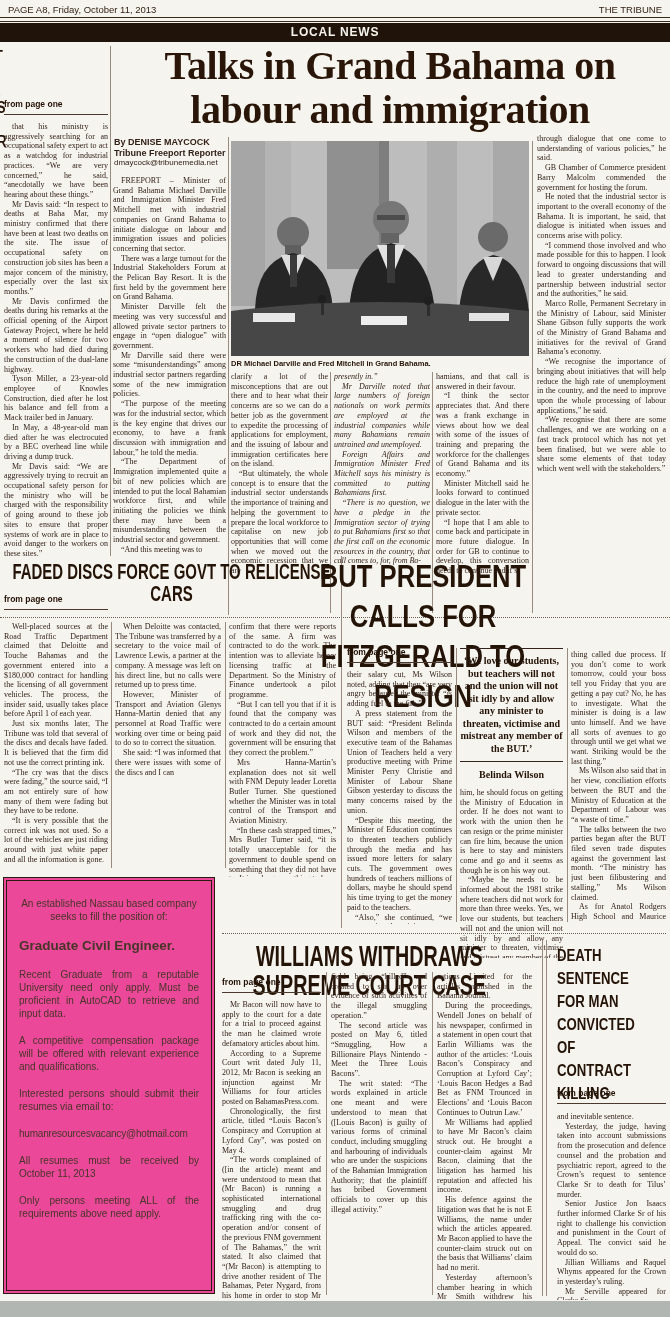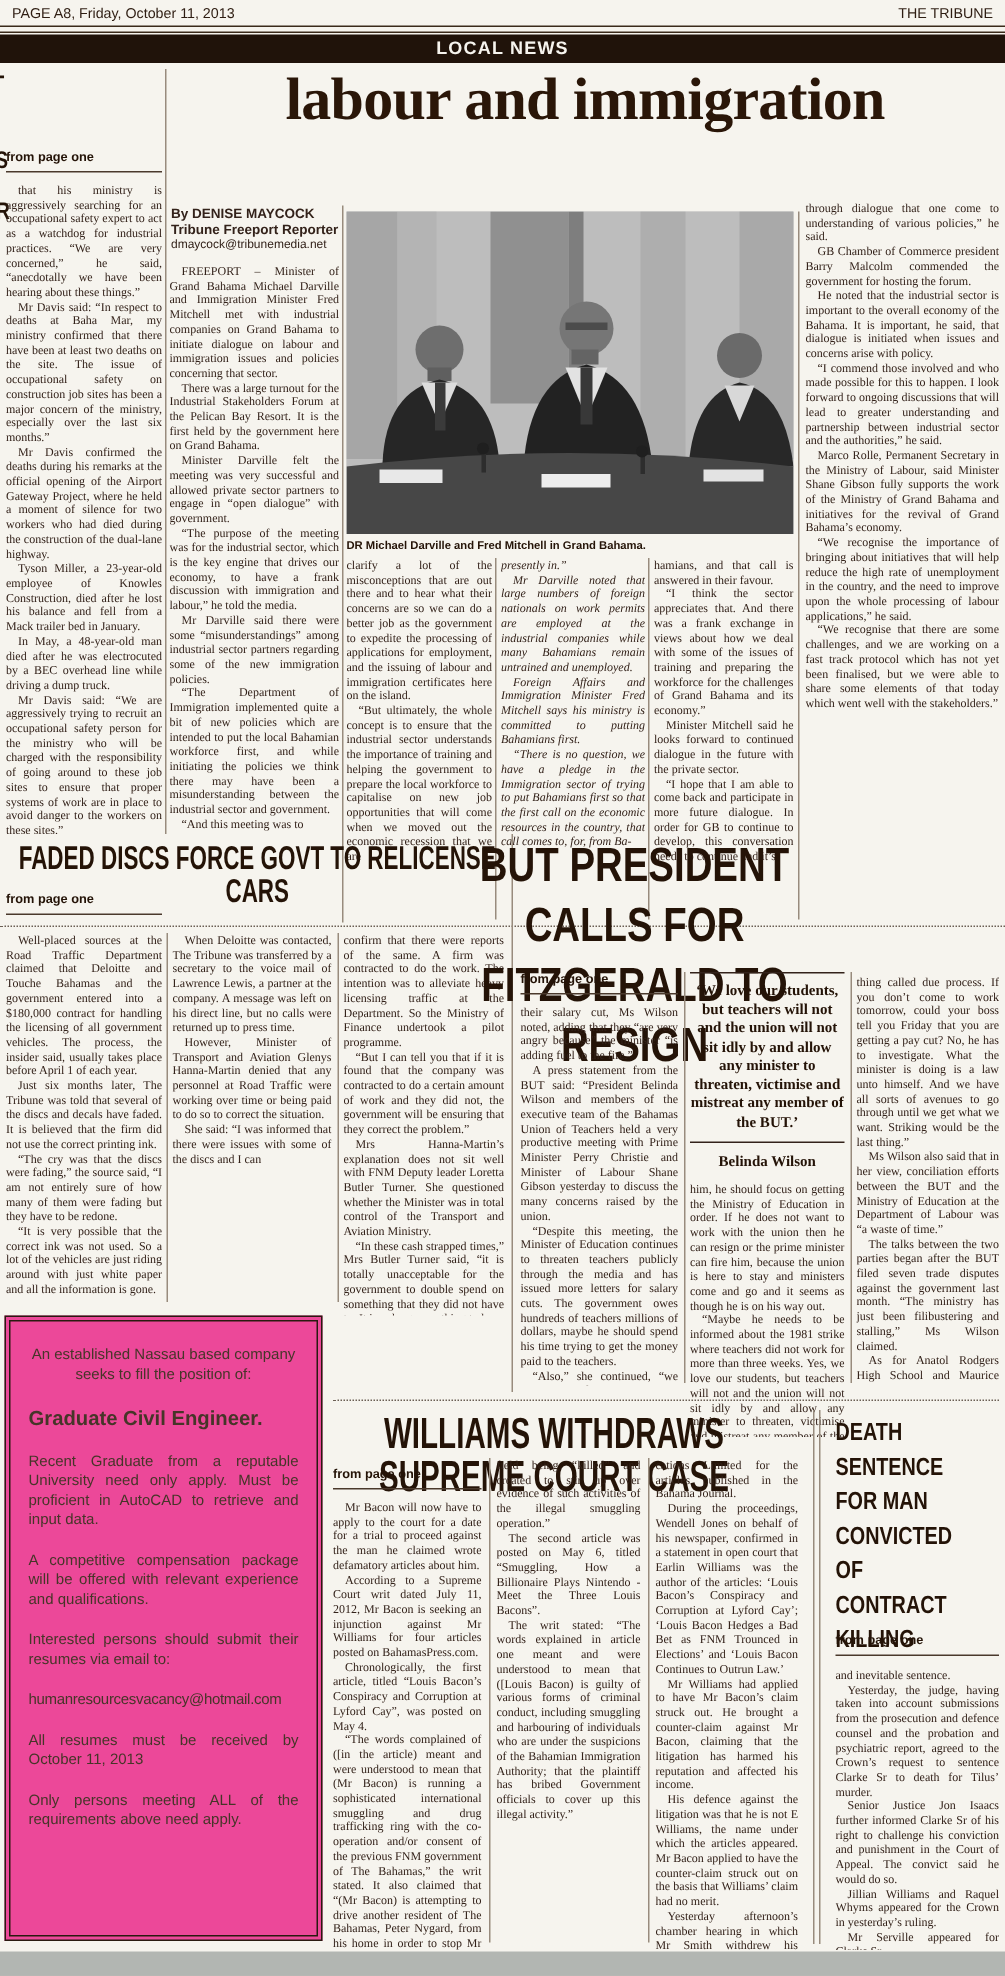--- a/index.html
+++ b/index.html
@@ -73,34 +73,35 @@
       <p>that his ministry is aggressively searching for an occupational safety expert to act as a watchdog for industrial practices. “We are very concerned,” he said, “anecdotally we have been hearing about these things.”</p>
       <p>Mr Davis said: “In respect to deaths at Baha Mar, my ministry confirmed that there have been at least two deaths on the site. The issue of occupational safety on construction job sites has been a major concern of the ministry, especially over the last six months.”</p>
       <p>Mr Davis confirmed the deaths during his remarks at the official opening of the Airport Gateway Project, where he held a moment of silence for two workers who had died during the construction of the dual-lane highway.</p>
       <p>Tyson Miller, a 23-year-old employee of Knowles Construction, died after he lost his balance and fell from a Mack trailer bed in January.</p>
       <p>In May, a 48-year-old man died after he was electrocuted by a BEC overhead line while driving a dump truck.</p>
       <p>Mr Davis said: “We are aggressively trying to recruit an occupational safety person for the ministry who will be charged with the responsibility of going around to these job sites to ensure that proper systems of work are in place to avoid danger to the workers on these sites.”</p>
     </div>
   <div class="vrule" style="left:110px;top:46px;height:510px;"></div>
 
   <div class="abs serifhead" style="left:112px;top:44px;width:556px;">
+      <p>Talks in Grand Bahama on</p>
       <p>labour and immigration</p>
     </div>
 
   <div class="abs byline" style="left:114px;top:137px;width:112px;">
     <div class="b1">By DENISE MAYCOCK</div>
     <div class="b1">Tribune Freeport Reporter</div>
     <div class="b3">dmaycock@tribunemedia.net</div>
   </div>
   <div class="col" style="left:113px;top:176px;width:113px;height:439px;">
       <p>FREEPORT – Minister of Grand Bahama Michael Darville and Immigration Minister Fred Mitchell met with industrial companies on Grand Bahama to initiate dialogue on labour and immigration issues and policies concerning that sector.</p>
       <p>There was a large turnout for the Industrial Stakeholders Forum at the Pelican Bay Resort. It is the first held by the government here on Grand Bahama.</p>
       <p>Minister Darville felt the meeting was very successful and allowed private sector partners to engage in “open dialogue” with government.</p>
+      <p>Mr Darville said there were some “misunderstandings” among industrial sector partners regarding some of the new immigration policies.</p>
       <p>“The purpose of the meeting was for the industrial sector, which is the key engine that drives our economy, to have a frank discussion with immigration and labour,” he told the media.</p>
-      <p>Mr Darville said there were some “misunderstandings” among industrial sector partners regarding some of the new immigration policies.</p>
       <p>“The Department of Immigration implemented quite a bit of new policies which are intended to put the local Bahamian workforce first, and while initiating the policies we think there may have been a misunderstanding between the industrial sector and government.</p>
       <p>“And this meeting was to</p>
     </div>
   <div class="vrule" style="left:228px;top:137px;height:478px;"></div>
 
   <div class="abs" style="left:231px;top:141px;width:298px;height:215px;background:#b9b9b9;">
     <svg width="298" height="215" viewBox="0 0 298 215">
       <rect width="298" height="215" fill="#bdbdbd"></rect>
       <rect x="0" y="0" width="34" height="165" fill="#a6a6a6"></rect>
       <rect x="34" y="0" width="26" height="165" fill="#b4b4b4"></rect>
@@ -146,21 +147,21 @@
   <div class="col cont" style="left:334px;top:372px;width:96px;height:243px;font-style:italic;">
       <p>presently in.”</p>
       <p>Mr Darville noted that large numbers of foreign nationals on work permits are employed at the industrial companies while many Bahamians remain untrained and unemployed.</p>
       <p>Foreign Affairs and Immigration Minister Fred Mitchell says his ministry is committed to putting Bahamians first.</p>
       <p>“There is no question, we have a pledge in the Immigration sector of trying to put Bahamians first so that the first call on the economic resources in the country, that call comes to, for, from Ba-</p>
     </div>
   <div class="vrule" style="left:432px;top:372px;height:241px;"></div>
   <div class="col cont" style="left:436px;top:372px;width:93px;height:243px;">
       <p>hamians, and that call is answered in their favour.</p>
       <p>“I think the sector appreciates that. And there was a frank exchange in views about how we deal with some of the issues of training and preparing the workforce for the challenges of Grand Bahama and its economy.”</p>
-      <p>Minister Mitchell said he looks forward to continued dialogue in the future with the private sector.</p>
+      <p>Minister Mitchell said he looks forward to continued dialogue in the later with the private sector.</p>
       <p>“I hope that I am able to come back and participate in more future dialogue. In order for GB to continue to develop, this conversation needs to continue and it’s</p>
     </div>
   <div class="vrule" style="left:532px;top:141px;height:472px;"></div>
   <div class="col cont" style="left:537px;top:134px;width:129px;height:481px;">
       <p>through dialogue that one come to understanding of various policies,” he said.</p>
       <p>GB Chamber of Commerce president Barry Malcolm commended the government for hosting the forum.</p>
       <p>He noted that the industrial sector is important to the overall economy of the Bahama. It is important, he said, that dialogue is initiated when issues and concerns arise with policy.</p>
       <p>“I commend those involved and who made possible for this to happen. I look forward to ongoing discussions that will lead to greater understanding and partnership between industrial sector and the authorities,” he said.</p>
       <p>Marco Rolle, Permanent Secretary in the Ministry of Labour, said Minister Shane Gibson fully supports the work of the Ministry of Grand Bahama and initiatives for the revival of Grand Bahama’s economy.</p>
       <p>“We recognise the importance of bringing about initiatives that will help reduce the high rate of unemployment in the country, and the need to improve upon the whole processing of labour applications,” he said.</p>

